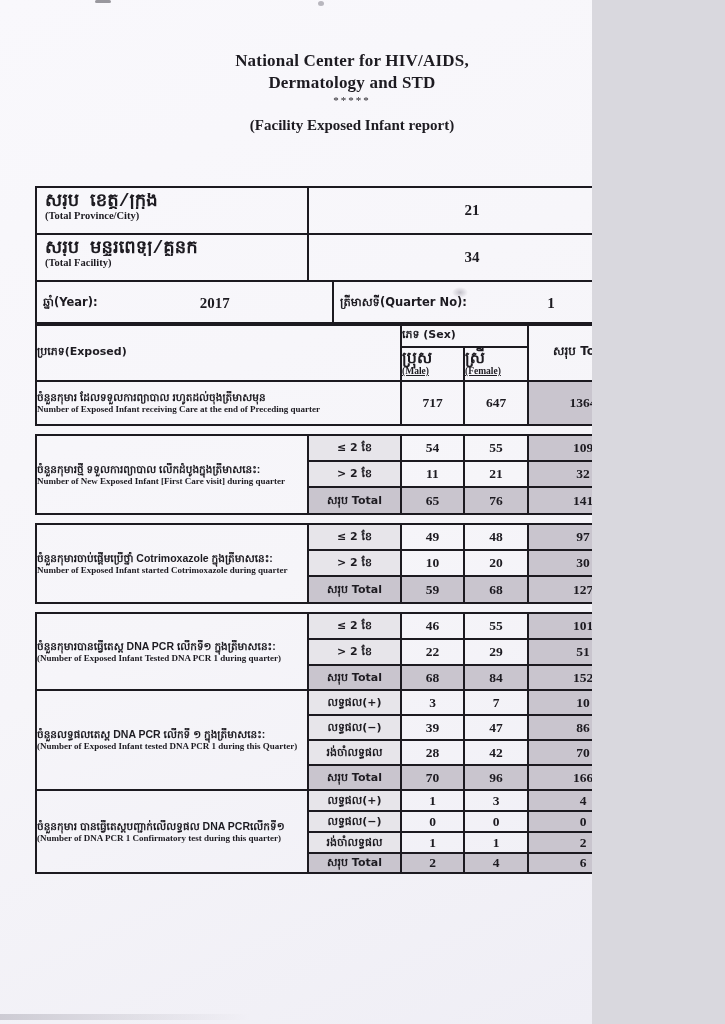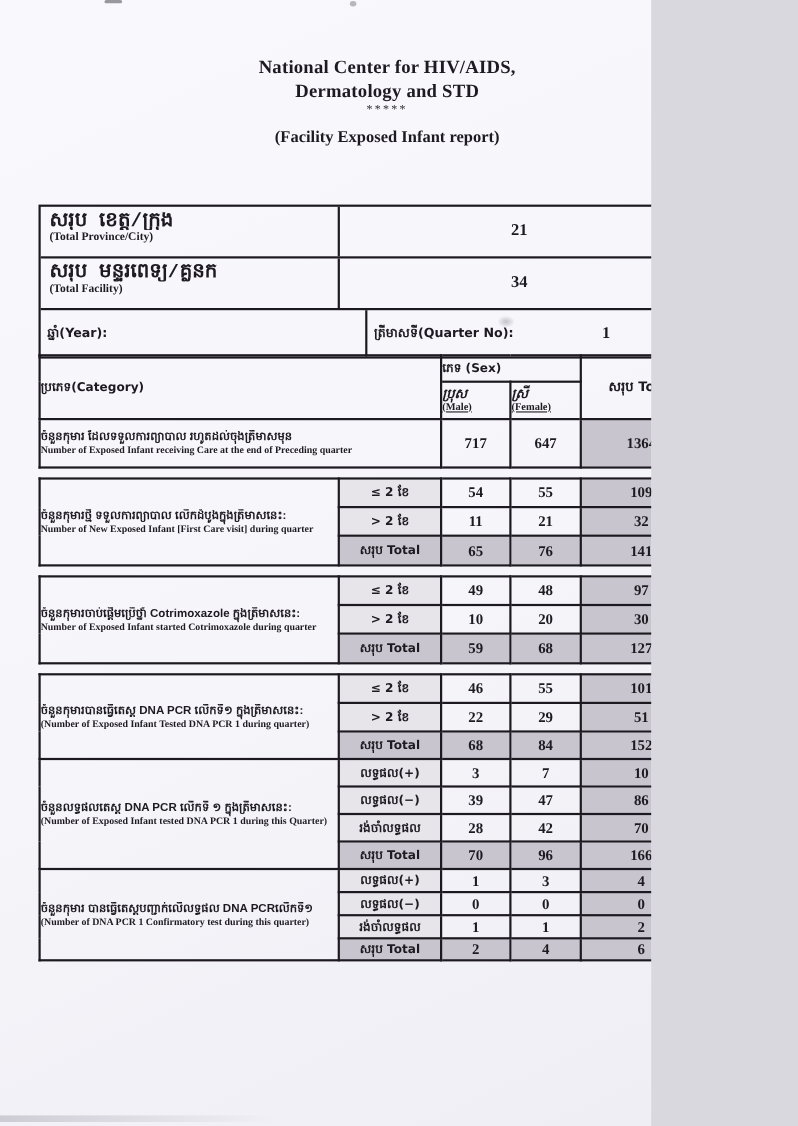--- a/index.html
+++ b/index.html
@@ -35,21 +35,21 @@
   
   table.blk{position:absolute;left:35px;width:602px;border-collapse:collapse;table-layout:fixed;}
   table.blk td{border:2px solid var(--border);padding:0;overflow:hidden;vertical-align:middle;}
   td.cat{padding:2px 7px;text-align:left;}
   .cat-box{overflow:hidden;max-height:66px;}
   .cat-box-a{max-height:42px;}
   .ck{font-size:10.5px;font-weight:700;font-family:Liberation Sans, sans-serif;line-height:13px;}
   .ce{font-size:9px;font-weight:700;line-height:11px;margin-top:0;}
   td.hx{text-align:left;font-weight:700;font-size:11px;font-family:"DejaVu Sans",sans-serif;}
   .hsub{display:block;font-size:9.5px;font-weight:700;font-family:"Liberation Serif",serif;line-height:12px;text-decoration:underline;}
-  .hk{display:block;font-size:12px;line-height:14px;font-style:italic;}
+  .hk{display:block;font-size:16px;line-height:14px;}
   td.htot{text-align:center;font-weight:700;font-size:12px;font-family:"DejaVu Sans",sans-serif;}
   td.sub{text-align:center;font-weight:700;font-size:11px;font-family:"DejaVu Sans",sans-serif;background:var(--shade-label);white-space:nowrap;}
   td.v{text-align:center;font-size:13.5px;font-weight:600;}
   .sh{background:var(--shade-total) !important;}
   td.sep{border-top-width:3px;}
   .letter{position:absolute;left:641px;width:22px;font-size:14px;font-weight:700;color:#141318;}
   
   .speck-a{position:absolute;left:95px;top:0;width:16px;height:3px;background:#4a4850;opacity:.55;border-radius:2px;}
   .speck-b{position:absolute;left:318px;top:1px;width:6px;height:5px;background:#6b6974;opacity:.45;border-radius:50%;}
   .smudge{position:absolute;left:452px;top:287px;width:16px;height:11px;background:radial-gradient(closest-side,#9a97a3,rgba(154,151,163,0));opacity:.55;}
@@ -83,38 +83,39 @@
     <div class="srow bt" style="height:45px">
       <div class="scell slabel">
         <div class="kl">សរុប មន្ទីរពេទ្យ/គ្លីនិក</div>
         <div class="el">(Total Facility)</div>
       </div>
       <div class="scell sval">34</div>
     </div>
     <div class="srow bt" style="height:42px">
       <div class="scell syear">
         <span class="flab">ឆ្នាំ(Year):</span>
+        <span class="fval">2017</span>
       </div>
       <div class="scell squarter">
         <span class="flab">ត្រីមាសទី(Quarter No):</span>
         <span class="fval">1</span>
       </div>
     </div>
   </div>
 
   <table class="blk" style="top:322px">
     <colgroup>
         <col style="width:365px">
         <col style="width:63px">
         <col style="width:64px">
         <col style="width:110px">
       </colgroup>
     <tbody>
         <tr style="height:24px">
-      <td class="hx" rowspan="2">ប្រភេទ(Category)</td>
+      <td class="hx" rowspan="2">ប្រភេទ(Exposed)</td>
       <td class="hx" colspan="2">ភេទ  (Sex)</td>
       <td class="htot" rowspan="2">សរុប  Total</td>
     </tr>
     <tr style="height:34px">
       <td class="hx">
         <span class="hk">ប្រុស</span>
         <span class="hsub">(Male)</span>
       </td>
       <td class="hx">
         <span class="hk">ស្រី</span>

